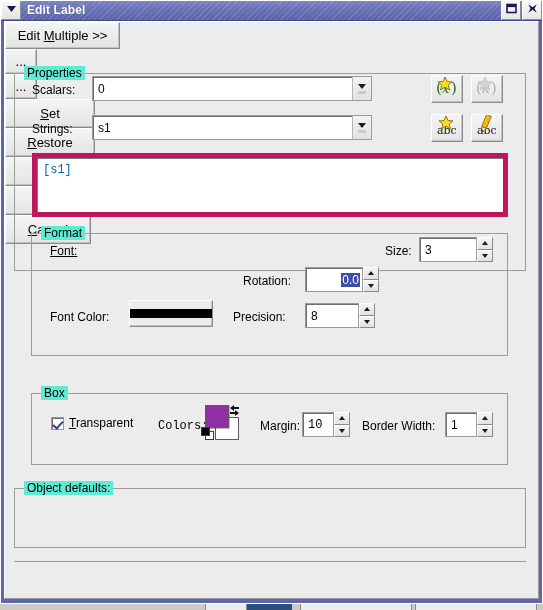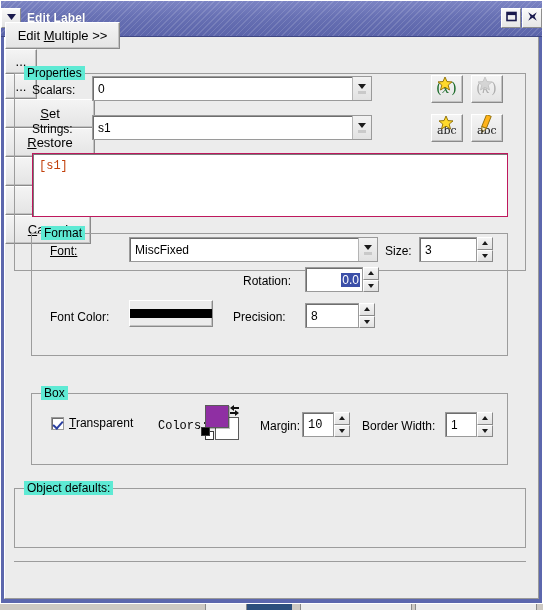--- a/index.html
+++ b/index.html
@@ -37,21 +37,21 @@
   .frame-blue-r { position:absolute; right:0; top:0; width:5px; height:604px; background:#5c67ad; }
   .frame-blue-b { position:absolute; left:0; bottom:0; width:543px; height:6px; background:#5c67ad; }
   .frame-inner-fill {
     position:absolute; left:4px; top:21px; width:535px; height:578px;
     background:#ececec; border:1px solid #ffffff; border-right-color:#9a9a9a; border-bottom-color:#9a9a9a;
     box-sizing:border-box;
   }
 
   
   .titlebar {
-    position: absolute; left: 0; top: 0; width: 543px; height: 37px;
+    position: absolute; left: 0; top: 0; width: 543px; height: 21px;
     background:
       repeating-linear-gradient(135deg, rgba(255,255,255,0.13) 0px, rgba(255,255,255,0.13) 1px, rgba(255,255,255,0) 1px, rgba(255,255,255,0) 4px),
       linear-gradient(to bottom, #7d85c4 0%, #6871b4 45%, #5b64aa 100%);
     display: flex; align-items: center;
     box-sizing: border-box;
     border-bottom: 1px solid #3f4784;
   }
   .title-menu-btn {
     width: 20px; height: 20px; margin-left: 1px;
     background: linear-gradient(to bottom,#fafafa,#e2e2e2);
@@ -124,25 +124,25 @@
     box-sizing:border-box;
   }
   .tri-down {
     width:0;height:0; border-left:4px solid transparent; border-right:4px solid transparent;
     border-top:5px solid #1a1a1a;
   }
   .carrow .bar { width:8px;height:3px;background:#c9c9c9; margin-top:2px; }
 
   .textarea {
     position:absolute;
-    background:#ffffff; border:1px solid #be185d;
+    background:#ffffff; border:5px solid #be185d;
     box-shadow: inset 1px 1px 0 #7a7a7a;
     box-sizing:border-box;
     font-family:"Liberation Mono", monospace;
-    font-size:12px; color:#c2410c;
+    font-size:12px; color:#0369a1;
     padding: 5px 6px;
     white-space: pre;
   }
 
   .spin { position:absolute; display:flex; box-sizing:border-box; }
   .spin .sfield {
     flex:1; background:#ffffff; border:1px solid #9a9a9a;
     box-shadow: inset 1px 1px 0 #6e6e6e;
     box-sizing:border-box; font-size:12px; color:#000;
     display:flex; align-items:center; padding-left:5px;
@@ -332,27 +332,20 @@
       </span>
     </div>
 
     <div class="textarea" style="left:27px; top:131px; width:476px; height:64px;">[s1]</div>
 
     <div class="groupbox" style="left:26px; top:211px; width:477px; height:123px;">
       <span class="gb-title">Format</span>
     </div>
 
     <span class="label" style="left:45px; top:222px;text-decoration:underline;">Font:</span>
-    <div class="combo" style="left:124px; top:215px; width:249px;">
-      <span class="cval">MiscFixed</span>
-      <span class="carrow">
-        <span class="tri-down"></span>
-          <span class="bar"></span>
-      </span>
-    </div>
     <span class="label" style="left:380px; top:222px;">Size:</span>
     <div class="spin" style="left:414px; top:215px; width:74px; height:25px;">
       <span class="sfield">3</span>
       <span class="sbtns">
         <span class="sbtn">
             <span class="tri-up-s"></span>
           </span>
         <span class="sbtn">
             <span class="tri-down-s"></span>
           </span>

